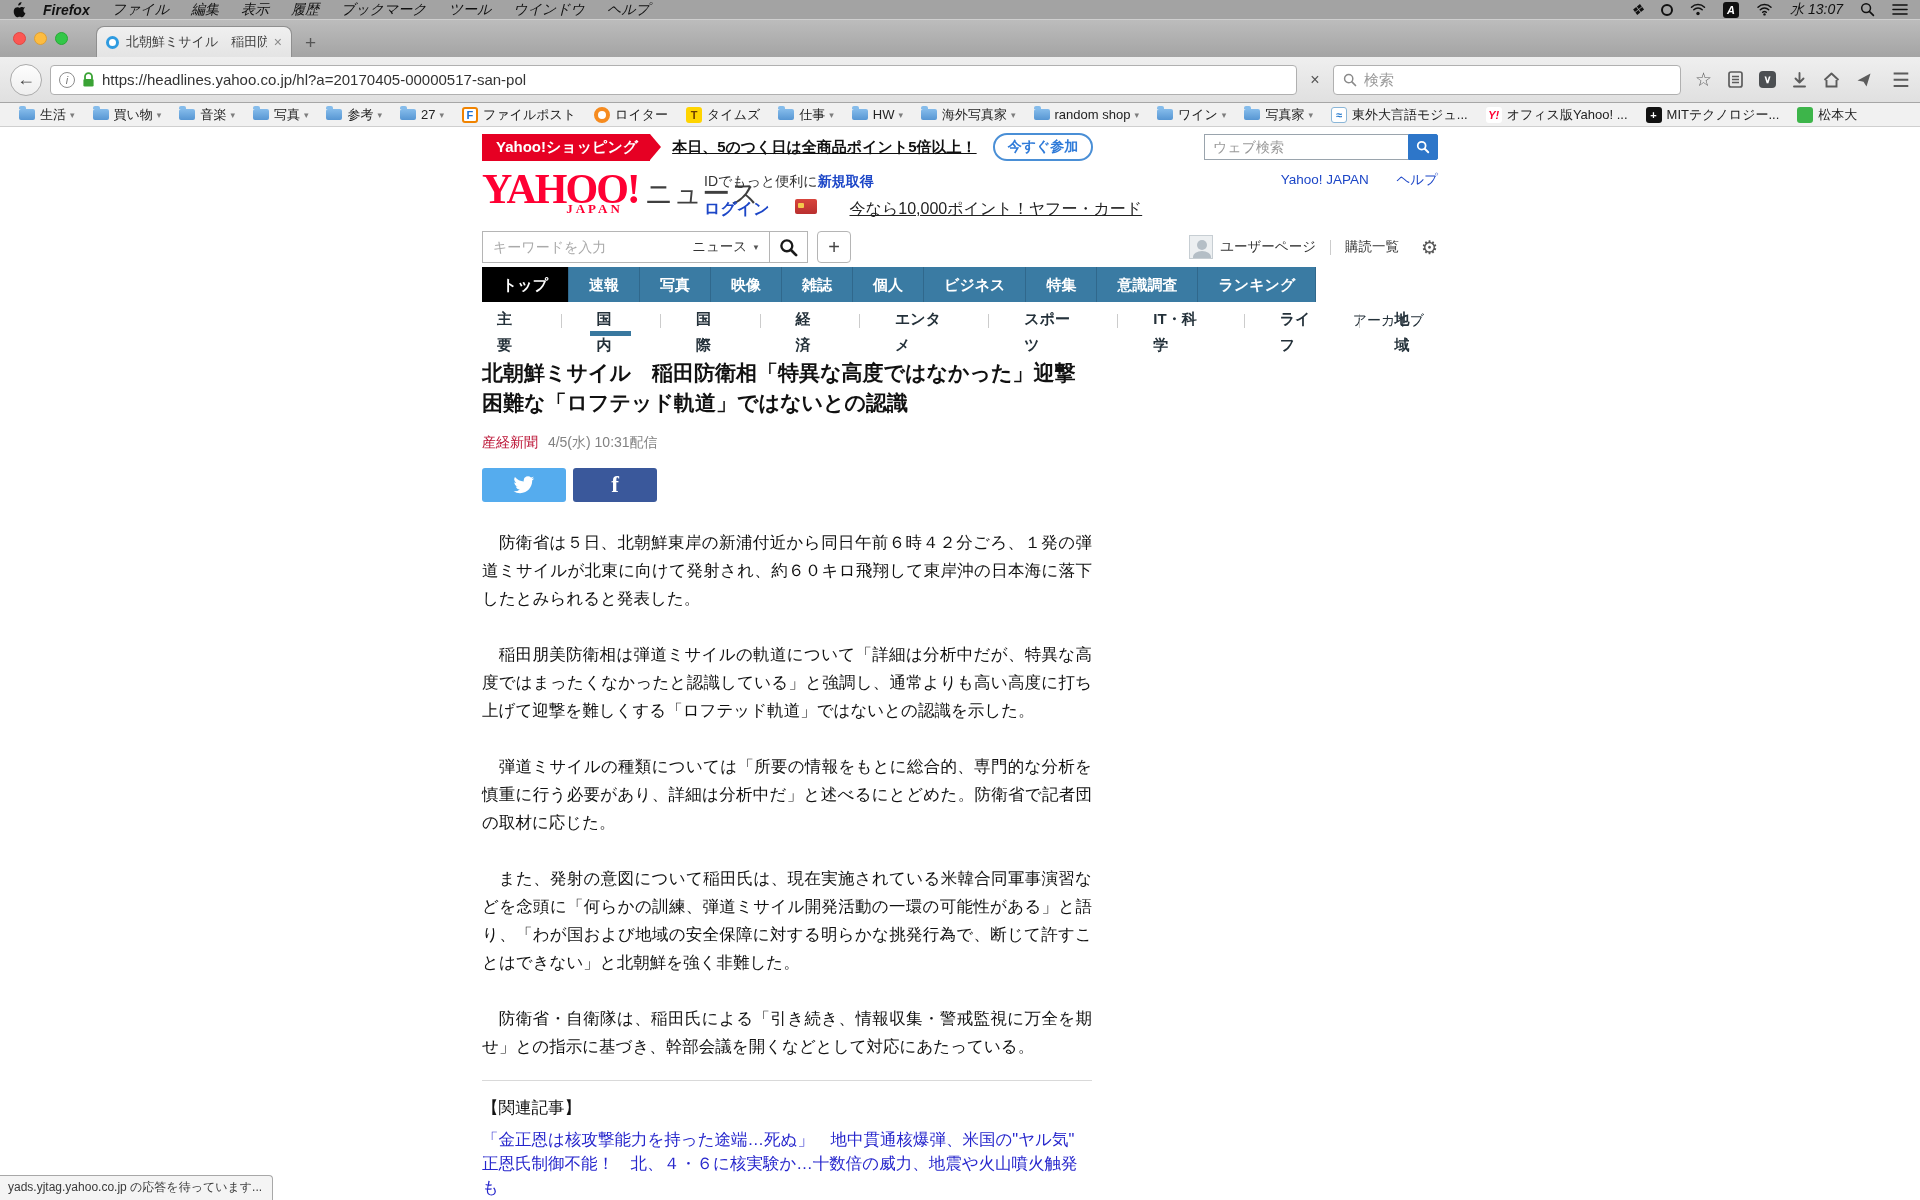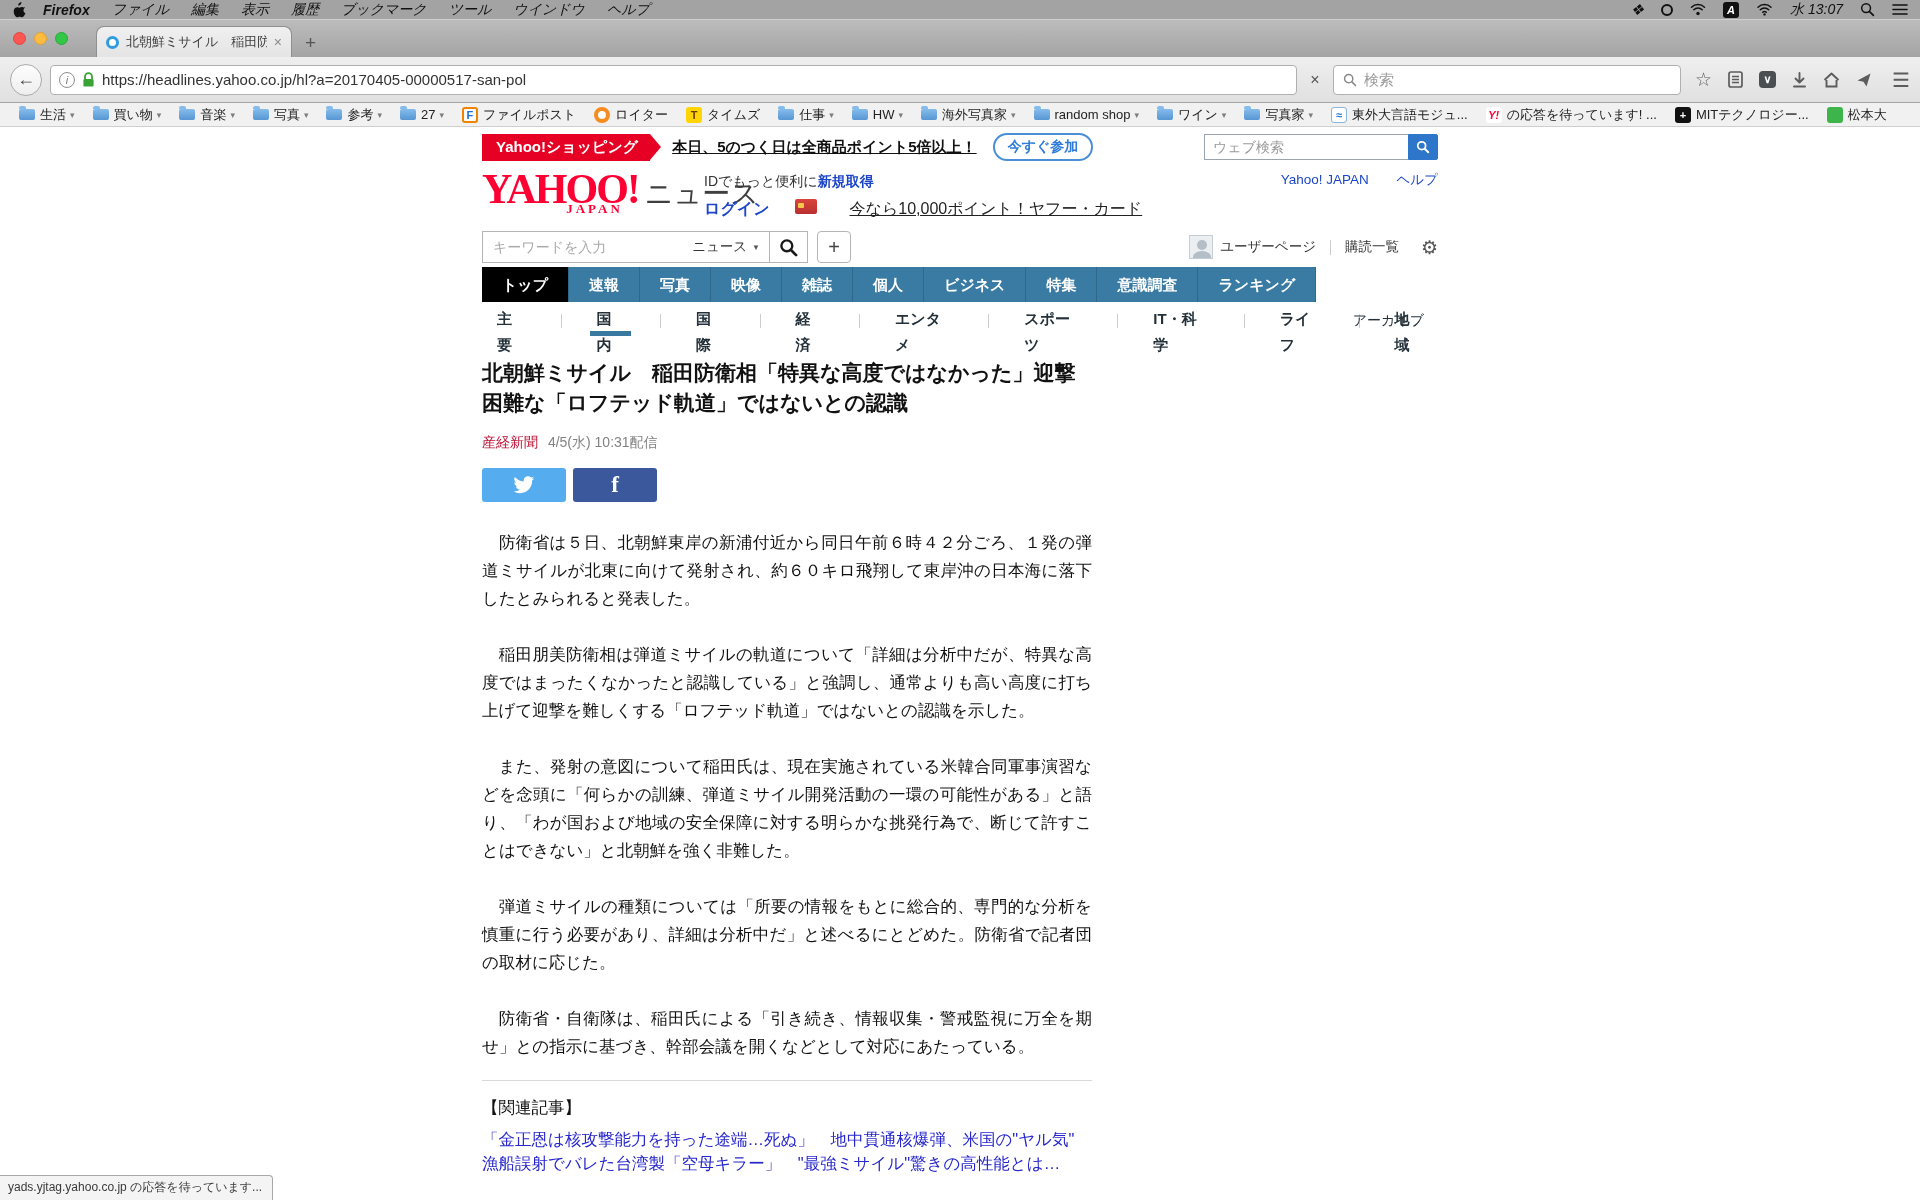--- a/index.html
+++ b/index.html
@@ -387,21 +387,21 @@
       <span class="folder"></span>
       <span>写真家</span>
       <span class="caret">▾</span>
     </span>
   <span class="bm">
       <span class="bicon b-tufs">≈</span>
       <span>東外大言語モジュ...</span>
     </span>
   <span class="bm">
       <span class="bicon b-yahoo">Y!</span>
-      <span>の応答を待っています! ...</span>
+      <span>オフィス版Yahoo! ...</span>
     </span>
   <span class="bm">
       <span class="bicon b-mit">+</span>
       <span>MITテクノロジー...</span>
     </span>
   <span class="bm">
       <span class="bicon b-matsu"></span>
       <span>松本大</span>
     </span>
 </div>
@@ -520,27 +520,28 @@
         <span class="sh-btn sh-tw">
           <svg width="22" height="18" viewBox="0 0 24 20">
               <path fill="#fff" d="M23.4 2.4c-.85.38-1.76.63-2.72.75A4.75 4.75 0 0 0 22.76.53a9.5 9.5 0 0 1-3 1.15A4.73 4.73 0 0 0 11.6 5c0 .37.04.73.12 1.08A13.43 13.43 0 0 1 1.96 1.13a4.73 4.73 0 0 0 1.46 6.31 4.7 4.7 0 0 1-2.14-.59v.06a4.73 4.73 0 0 0 3.8 4.64c-.7.19-1.43.22-2.14.08a4.74 4.74 0 0 0 4.42 3.29A9.5 9.5 0 0 1 .34 17a13.4 13.4 0 0 0 7.26 2.13c8.7 0 13.46-7.21 13.46-13.46l-.02-.61a9.6 9.6 0 0 0 2.36-2.45z"></path>
             </svg>
         </span>
         <span class="sh-btn sh-fb">f</span>
       </div>
       <div class="a-body">
         <p>　防衛省は５日、北朝鮮東岸の新浦付近から同日午前６時４２分ごろ、１発の弾道ミサイルが北東に向けて発射され、約６０キロ飛翔して東岸沖の日本海に落下したとみられると発表した。</p>
         <p>　稲田朋美防衛相は弾道ミサイルの軌道について「詳細は分析中だが、特異な高度ではまったくなかったと認識している」と強調し、通常よりも高い高度に打ち上げて迎撃を難しくする「ロフテッド軌道」ではないとの認識を示した。</p>
+        <p>　弾道ミサイルの種類については「所要の情報をもとに総合的、専門的な分析を慎重に行う必要があり、詳細は分析中だ」と述べるにとどめた。防衛省で記者団の取材に応じた。</p>
         <p>　また、発射の意図について稲田氏は、現在実施されている米韓合同軍事演習などを念頭に「何らかの訓練、弾道ミサイル開発活動の一環の可能性がある」と語り、「わが国および地域の安全保障に対する明らかな挑発行為で、断じて許すことはできない」と北朝鮮を強く非難した。</p>
-        <p>　弾道ミサイルの種類については「所要の情報をもとに総合的、専門的な分析を慎重に行う必要があり、詳細は分析中だ」と述べるにとどめた。防衛省で記者団の取材に応じた。</p>
         <p>　防衛省・自衛隊は、稲田氏による「引き続き、情報収集・警戒監視に万全を期せ」との指示に基づき、幹部会議を開くなどとして対応にあたっている。</p>
       </div>
       <div class="related">
         <div class="rel-h">【関連記事】</div>
         <span class="rel-link">「金正恩は核攻撃能力を持った途端…死ぬ」　地中貫通核爆弾、米国の"ヤル気"</span>
+        <span class="rel-link">正恩氏制御不能！　北、４・６に核実験か…十数倍の威力、地震や火山噴火触発も</span>
         <span class="rel-link">漁船誤射でバレた台湾製「空母キラー」　"最強ミサイル"驚きの高性能とは…</span>
 
       </div>
     </div>
 
   </div>
 </div>
 
 <div class="statusbar">yads.yjtag.yahoo.co.jp の応答を待っています...</div>
 

